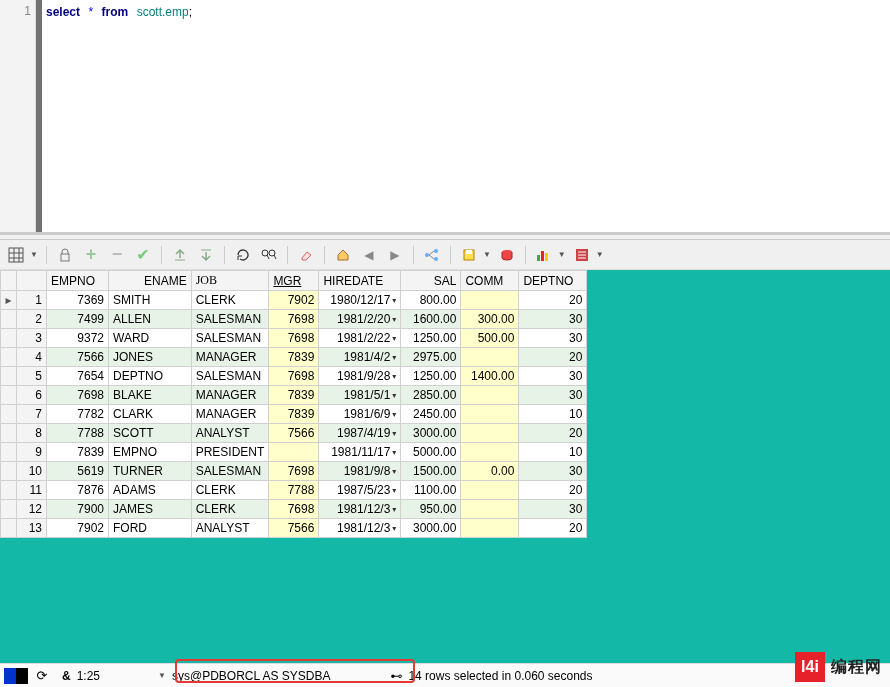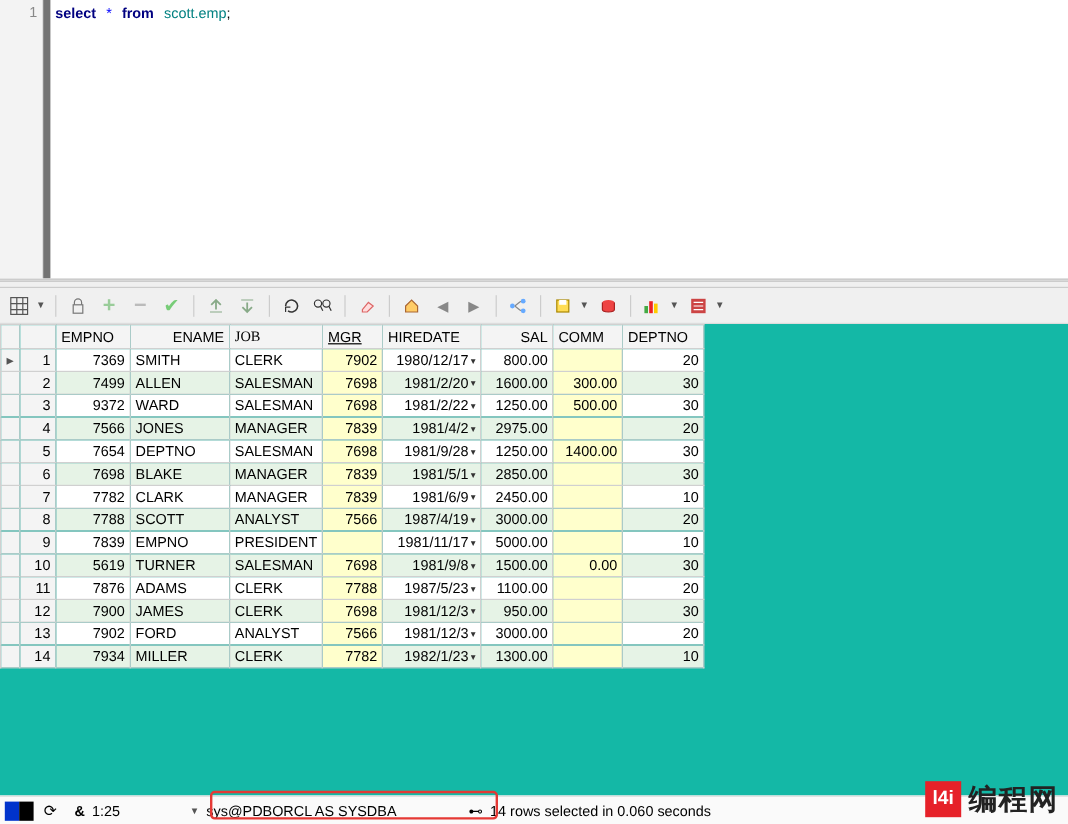--- a/index.html
+++ b/index.html
@@ -30,21 +30,21 @@
 td.yellow{background:#ffffcc!important}
 .date-cell{display:flex;justify-content:flex-end;align-items:center}
 .date-dd{font-size:8px;color:#333;padding-left:2px}
 .statusbar{height:24px;border-top:1px solid #ddd;display:flex;align-items:center;background:#fafafa;font-size:12px}
 .statusbar .blocks{width:24px;height:16px;margin:0 4px;display:flex}
 .blocks span{flex:1}
 .statusbar .seg{padding:0 10px;display:flex;align-items:center;gap:6px}
 .redbox{position:absolute;border:2px solid #e53935;border-radius:4px;left:175px;bottom:4px;width:240px;height:24px;pointer-events:none}
 .watermark{position:absolute;right:8px;bottom:5px;display:flex;align-items:center;gap:6px;pointer-events:none}
 .watermark .logo{width:30px;height:30px;background:#e62129;display:flex;align-items:center;justify-content:center;color:#fff;font-weight:bold;font-size:16px;font-family:Arial}
-.watermark .txt{font-size:24px;font-weight:bold;color:#222;letter-spacing:1px}
+.watermark .txt{font-size:16px;font-weight:bold;color:#222;letter-spacing:1px}
 svg{display:block}
 </style>
 </head>
 <body>
 
 <div class="editor">
   <div class="gutter"><span>1</span></div>
   <div class="code">
     <span class="kw">select</span>
     <span class="star">*</span>
@@ -392,37 +392,20 @@
           <td class="cell num yellow">7566</td>
           <td class="cell">
             <div class="date-cell">
               <span>1981/12/3</span>
               <span class="date-dd">▾</span>
             </div>
           </td>
           <td class="cell num">3000.00</td>
           <td class="cell num yellow"></td>
           <td class="cell num">20</td>
-        </tr>
-        <tr class="evenrow">
-          <td class="rowmark"></td>
-          <td class="rowhead">14</td>
-          <td class="cell num">7934</td>
-          <td class="cell">MILLER</td>
-          <td class="cell">CLERK</td>
-          <td class="cell num yellow">7782</td>
-          <td class="cell">
-            <div class="date-cell">
-              <span>1982/1/23</span>
-              <span class="date-dd">▾</span>
-            </div>
-          </td>
-          <td class="cell num">1300.00</td>
-          <td class="cell num yellow"></td>
-          <td class="cell num">10</td>
         </tr>
       </tbody>
   </table>
 </div>
 
 <div class="statusbar">
   <div class="blocks">
       <span style="background:#0033cc"></span>
       <span style="background:#000"></span>
     </div>

